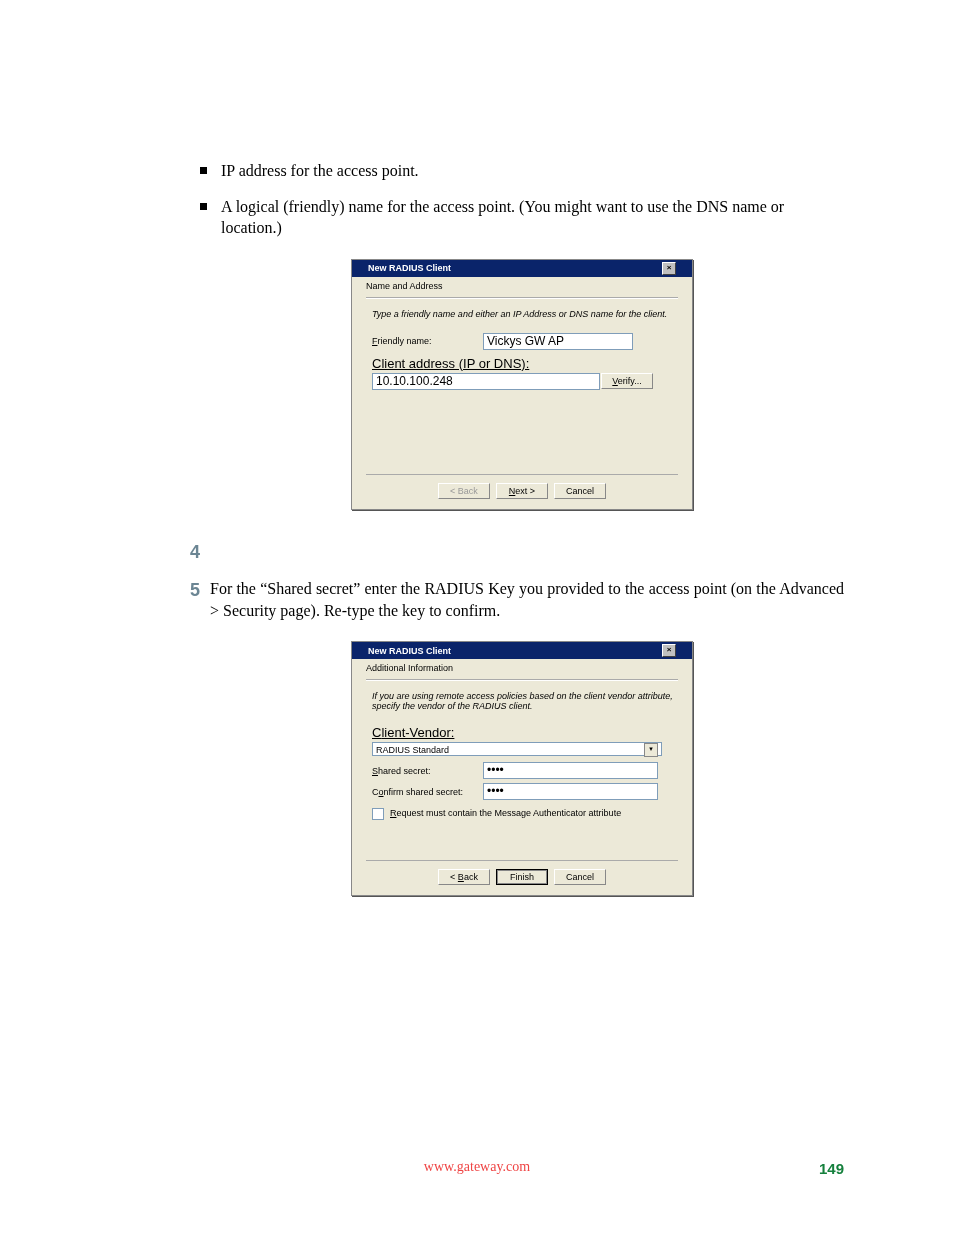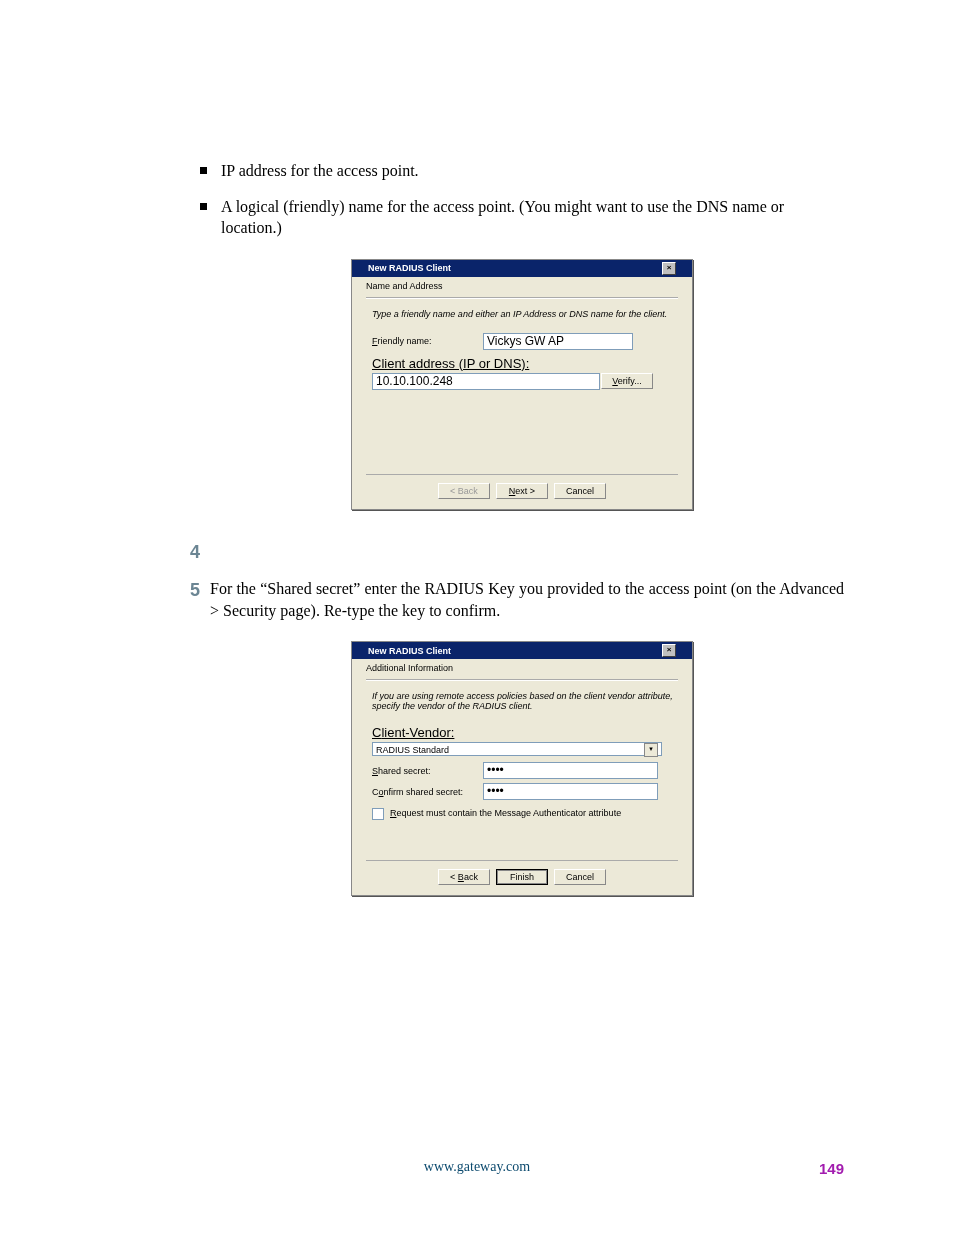--- a/index.html
+++ b/index.html
@@ -181,30 +181,30 @@
   .spacer-tall { height: 80px; }
   .spacer-med { height: 40px; }
 
   .footer {
     position: absolute;
     bottom: 60px;
     left: 0;
     width: 954px;
     text-align: center;
     font-size: 14px;
-    color: #0c4a6e;
+    color: #ef4444;
   }
   .page-num {
     position: absolute;
     bottom: 58px;
     right: 110px;
     font-family: Arial, Helvetica, sans-serif;
     font-weight: bold;
     font-size: 15px;
-    color: #a21caf;
+    color: #15803d;
   }
   .underline { text-decoration: underline; }
 </style>
 </head>
 <body>
 
 <div class="content">
 
   <div class="bullet-item">
     <div class="bullet-square"></div>

